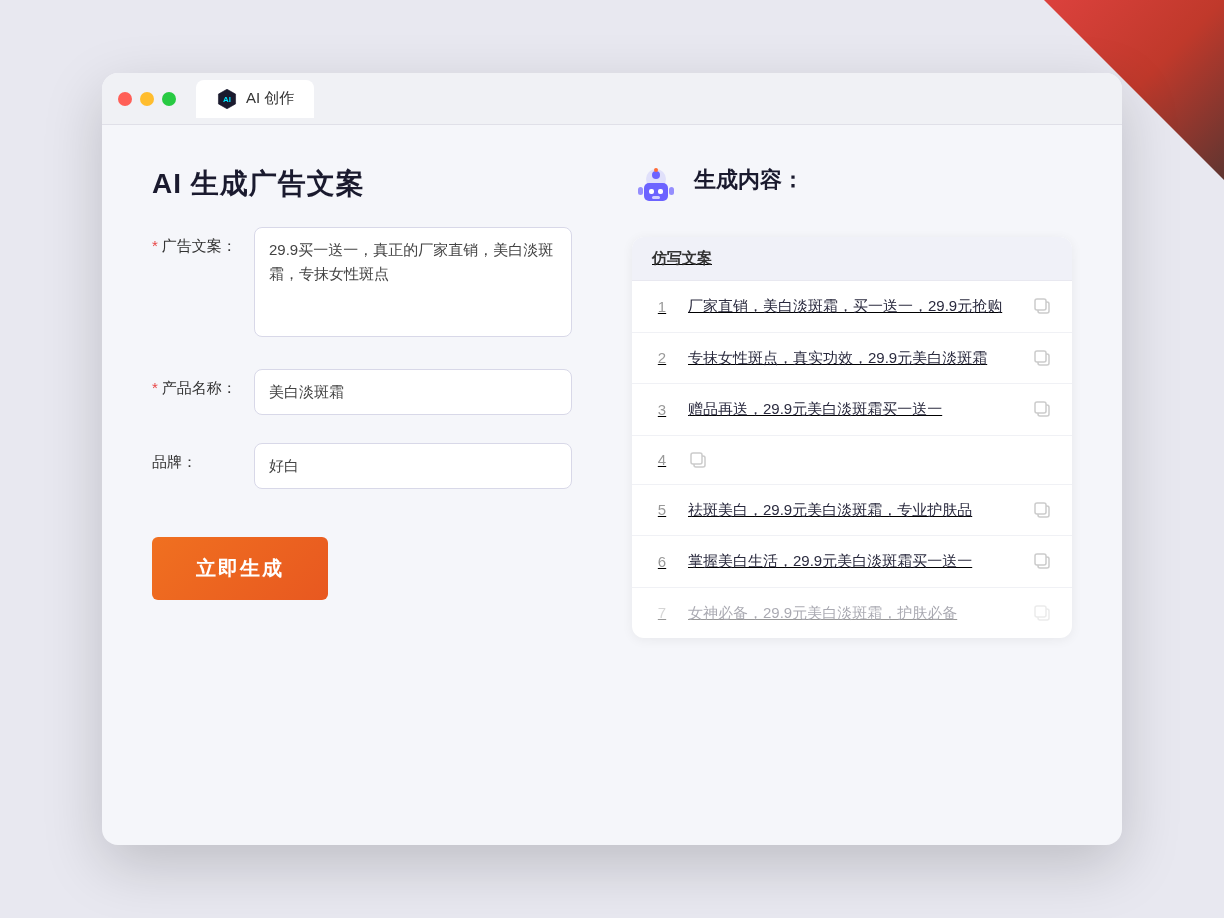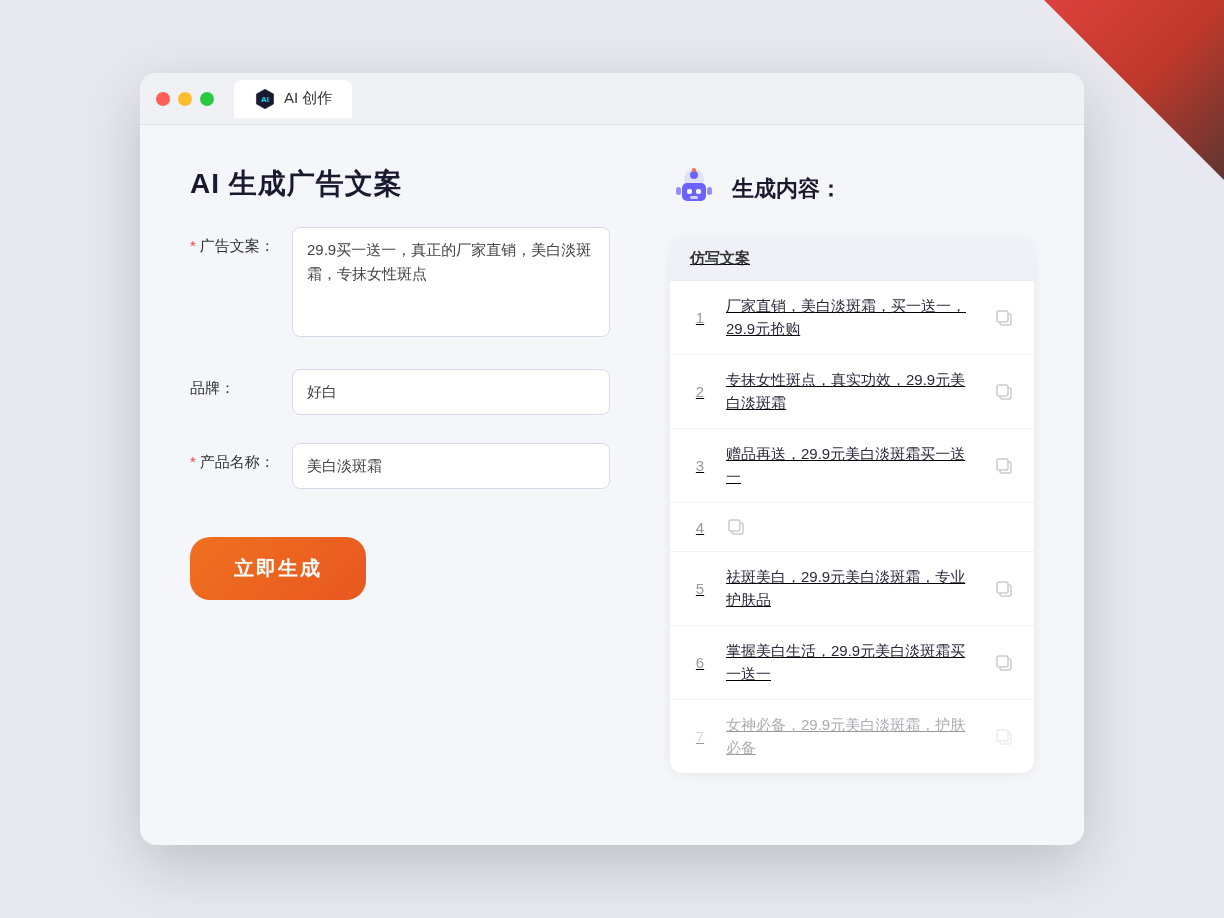--- a/index.html
+++ b/index.html
@@ -25,21 +25,21 @@
       width: 260px;
       height: 260px;
       background: linear-gradient(135deg, #e84545 0%, #c0392b 50%, #333 100%);
       clip-path: polygon(100% 0, 100% 100%, 0 0);
       z-index: 0;
     }
 
     .browser-window {
       position: relative;
       z-index: 1;
-      width: 944px;
+      width: 1020px;
       background: #f5f6fa;
       border-radius: 16px;
       box-shadow: 0 20px 60px rgba(0,0,0,0.18);
       overflow: hidden;
     }
 
     
     .title-bar {
       background: #f0f1f5;
       border-bottom: 1px solid #e0e0e8;
@@ -144,39 +144,39 @@
     }
 
     .form-textarea {
       height: 110px;
     }
 
     .generate-btn {
       background: linear-gradient(135deg, #f07020, #e85820);
       color: #fff;
       border: none;
-      border-radius: 20px;
+      border-radius: 6px;
       padding: 18px 44px;
       font-size: 20px;
       font-weight: 600;
       cursor: pointer;
       margin-top: 20px;
       letter-spacing: 2px;
       font-family: inherit;
       transition: opacity 0.2s;
     }
 
     
     .right-panel {
       flex: 1;
     }
 
     .result-header {
       display: flex;
-      align-items: center;
+      align-items: flex-start;
       gap: 14px;
       margin-bottom: 24px;
     }
 
     .robot-icon {
       width: 48px;
       height: 48px;
     }
 
     .result-title {
@@ -271,33 +271,33 @@
         <label class="form-label">
           <span class="required-star">*</span>广告文案：
         </label>
         <div class="form-input-wrap">
           <textarea class="form-textarea" style="">29.9买一送一，真正的厂家直销，美白淡斑霜，专抹女性斑点</textarea>
         </div>
       </div>
 
       
       <div class="form-group">
-        <label class="form-label">品牌：</label>
-        <div class="form-input-wrap">
-          <input class="form-input" type="text" value="好白" style="">
-        </div>
-      </div>
-
-      
-      <div class="form-group">
         <label class="form-label">
           <span class="required-star">*</span>产品名称：
         </label>
         <div class="form-input-wrap">
           <input class="form-input" type="text" value="美白淡斑霜" style="">
+        </div>
+      </div>
+
+      
+      <div class="form-group">
+        <label class="form-label">品牌：</label>
+        <div class="form-input-wrap">
+          <input class="form-input" type="text" value="好白" style="">
         </div>
       </div>
 
       <button class="generate-btn">立即生成</button>
     </div>
 
     <div class="right-panel">
       <div class="result-header">
 
         <svg class="robot-icon" viewBox="0 0 48 48" fill="none">

